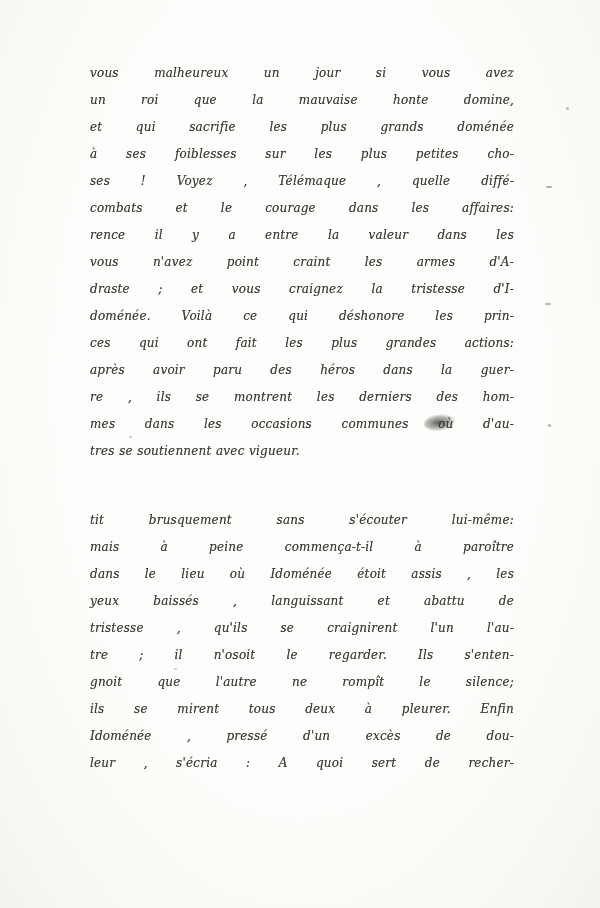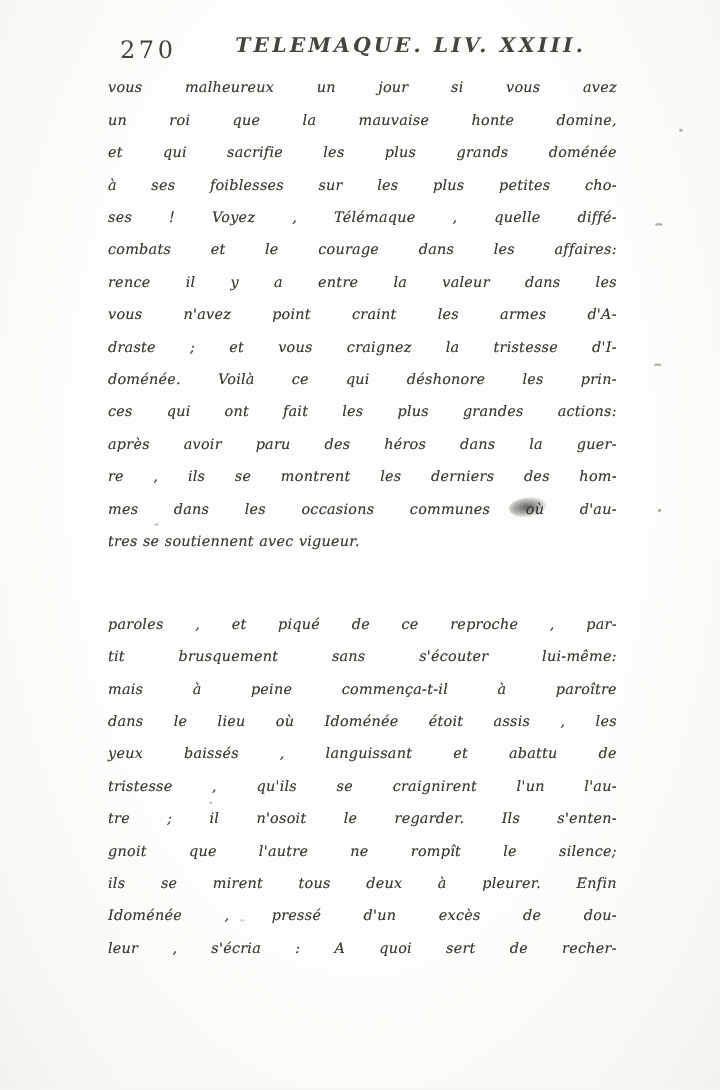--- a/index.html
+++ b/index.html
@@ -88,45 +88,40 @@
   .speck.s5 { left: 548px; top: 424px; width: 3px; height: 3px; opacity: .45; }
   .speck.s6 { left: 129px; top: 436px; width: 3px; height: 2px; opacity: .35; }
   .speck.s7 { left: 174px; top: 668px; width: 3px; height: 2px; opacity: .3; }
   .speck.s8 { left: 200px; top: 766px; width: 4px; height: 2px; opacity: .25; }
 </style>
 </head>
 <body>
 
 <div class="page">
 
-  <div class="header-row">
-    <span class="page-number">270</span>
-    <span class="running-title">TELEMAQUE. LIV. XXIII.</span>
-  </div>
 
   <div class="text-block" id="paragraph-1">
     <div class="line">vous malheureux un jour si vous avez</div>
     <div class="line">un roi que la mauvaise honte domine,</div>
     <div class="line">et qui sacrifie les plus grands doménée</div>
     <div class="line">à ses foiblesses sur les plus petites cho-</div>
     <div class="line">ses ! Voyez , Télémaque , quelle diffé-</div>
     <div class="line">combats et le courage dans les affaires:</div>
     <div class="line">rence il y a entre la valeur dans les</div>
     <div class="line">vous n'avez point craint les armes d'A-</div>
     <div class="line">draste ; et vous craignez la tristesse d'I-</div>
     <div class="line">doménée. Voilà ce qui déshonore les prin-</div>
     <div class="line">ces qui ont fait les plus grandes actions:</div>
     <div class="line">après avoir paru des héros dans la guer-</div>
     <div class="line">re , ils se montrent les derniers des hom-</div>
     <div class="line">mes dans les occasions communes où d'au-</div>
     <div class="line flush">tres se soutiennent avec vigueur.</div>
   </div>
 
   <div class="text-block" id="paragraph-2">
-    <div class="line">paroles , et piqué de ce reproche , par-</div>
     <div class="line">tit brusquement sans s'écouter lui-même:</div>
     <div class="line">mais à peine commença-t-il à paroître</div>
     <div class="line">dans le lieu où Idoménée étoit assis , les</div>
     <div class="line">yeux baissés , languissant et abattu de</div>
     <div class="line">tristesse , qu'ils se craignirent l'un l'au-</div>
     <div class="line">tre ; il n'osoit le regarder. Ils s'enten-</div>
     <div class="line">gnoit que l'autre ne rompît le silence;</div>
     <div class="line">ils se mirent tous deux à pleurer. Enfin</div>
     <div class="line">Idoménée , pressé d'un excès de dou-</div>
     <div class="line">leur , s'écria : A quoi sert de recher-</div>

